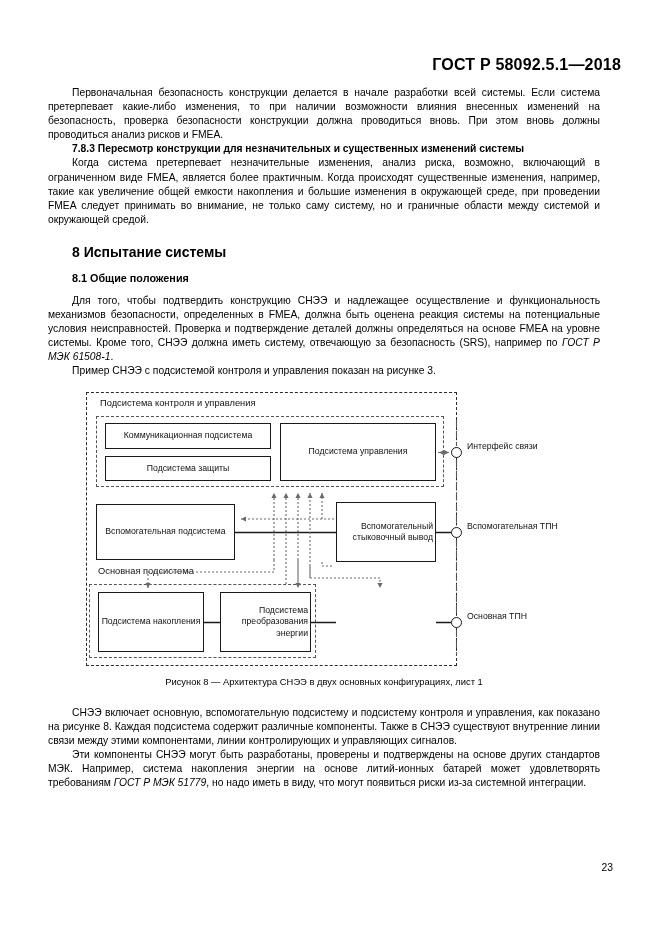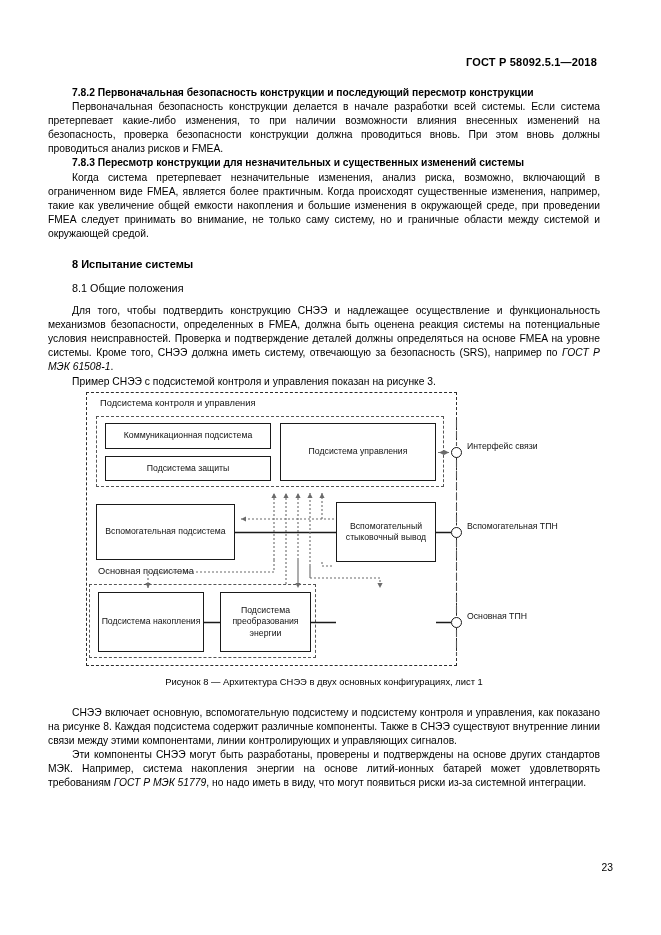--- a/index.html
+++ b/index.html
@@ -18,23 +18,23 @@
   .page {
     position: absolute;
     left: 0; top: 0;
     width: 661px;
     height: 935px;
     background: #ffffff;
   }
   
   .doc-header {
     position: absolute;
-    right: 64px;
+    right: 40px;
     top: 56px;
-    font-size: 11px;
+    font-size: 16px;
     font-weight: bold;
     letter-spacing: 0.2px;
     white-space: nowrap;
   }
   
   .body-col {
     position: absolute;
     left: 48px;
     top: 86px;
     width: 552px;
@@ -50,30 +50,30 @@
   }
   p.indent { text-indent: 24px; }
   .h-run {
     font-size: 10.3px;
     line-height: 14.1px;
     font-weight: bold;
     text-indent: 24px;
     margin: 0;
   }
   .h1 {
-    font-size: 11px;
+    font-size: 14px;
     font-weight: bold;
     margin: 0;
     padding-top: 17px;
     padding-bottom: 2px;
     text-indent: 24px;
   }
   .h2 {
     font-size: 10.8px;
-    font-weight: normal;
+    font-weight: bold;
     margin: 0;
     padding-top: 10px;
     padding-bottom: 3px;
     text-indent: 24px;
   }
   .gap-sm { height: 7px; }
   .ital { font-style: italic; }
 
   
   .figure-wrap {
@@ -98,21 +98,21 @@
     font-size: 9.4px;
   }
   .fig-box {
     position: absolute;
     box-sizing: border-box;
     border: 1.3px solid #1a1a1a;
     background: #ffffff;
     display: flex;
     align-items: center;
     justify-content: center;
-    text-align: center;
+    text-align: right;
     font-size: 8.7px;
     line-height: 11.5px;
     color: #111;
     padding: 2px;
   }
   .dash-outer {
     position: absolute;
     box-sizing: border-box;
     border: 1.2px dashed #2b2b2b;
     background: transparent;
@@ -158,21 +158,20 @@
 </style>
 </head>
 <body>
 
 <div class="page">
 
   <div class="doc-header">ГОСТ Р 58092.5.1—2018</div>
 
   <div class="body-col">
 
-    <div class="h-run">7.8.2 Первоначальная безопасность конструкции и последующий пересмотр конструкции</div>
     <p class="indent">Первоначальная безопасность конструкции делается в начале разработки всей системы. Если система претерпевает какие-либо изменения, то при наличии возможности влияния внесенных изменений на безопасность, проверка безопасности конструкции должна проводиться вновь. При этом вновь должны проводиться анализ рисков и FMEA.</p>
 
     <div class="h-run">7.8.3 Пересмотр конструкции для незначительных и существенных изменений системы</div>
     <p class="indent">Когда система претерпевает незначительные изменения, анализ риска, возможно, включающий в ограниченном виде FMEA, является более практичным. Когда происходят существенные изменения, например, такие как увеличение общей емкости накопления и большие изменения в окружающей среде, при проведении FMEA следует принимать во внимание, не только саму систему, но и граничные области между системой и окружающей средой.</p>
 
     <div class="h1">8 Испытание системы</div>
 
     <div class="h2">8.1 Общие положения</div>
 
     <div class="gap-sm"></div>

